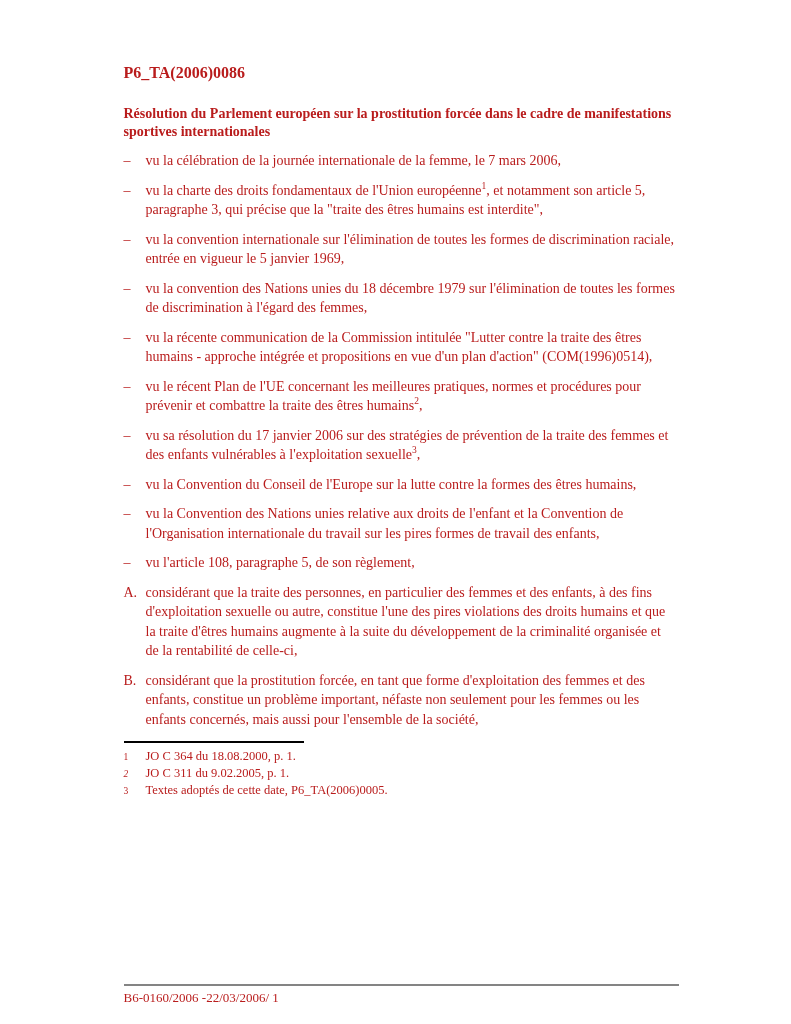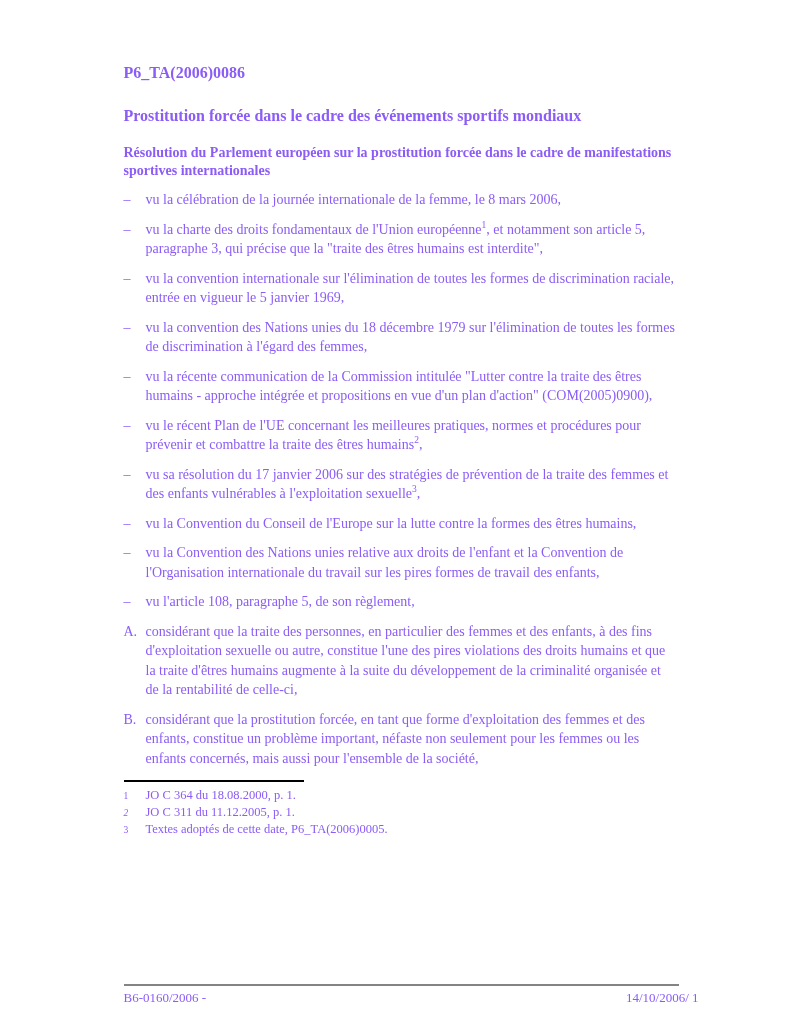--- a/index.html
+++ b/index.html
@@ -7,21 +7,21 @@
     padding: 0;
     background: #ffffff;
   }
   .page {
     position: relative;
     width: 782px;
     height: 1024px;
     margin: 0 auto;
     background: #ffffff;
     font-family: "Liberation Serif", "DejaVu Serif", serif;
-    color: #8b5cf6;
+    color: #b91c1c;
     box-sizing: border-box;
     padding: 62px 111px 0 119px;
     overflow: hidden;
   }
   .doc-number {
     font-weight: bold;
     font-size: 16px;
     line-height: 21px;
     margin: 0 0 22px 0;
   }
@@ -93,57 +93,55 @@
     right: 88px;
     bottom: 18px;
   }
   .footer-rule {
     border: none;
     border-top: 2px solid #848484;
     margin: 0 20px 3px 0;
   }
   .footer-row {
     display: flex;
-    justify-content: space-between;
     font-size: 13px;
     line-height: 17px;
   }
 </style>
 </head>
 <body>
 
 <div class="page">
 
   <p class="doc-number">P6_TA(2006)0086</p>
 
-  <h1 class="doc-title">Prostitution forcée dans le cadre des événements sportifs mondiaux</h1>
 
   <h2 class="doc-subtitle">Résolution du Parlement européen sur la prostitution forcée dans le cadre de manifestations sportives internationales</h2>
 
 
   <div class="paragraphs" id="paragraphs">
       <div class="para">
         <span class="marker">–</span>
-        <span class="ptext">vu la célébration de la journée internationale de la femme, le 8 mars 2006,</span>
+        <span class="ptext">vu la célébration de la journée internationale de la femme, le 7 mars 2006,</span>
       </div>
       <div class="para">
         <span class="marker">–</span>
         <span class="ptext">vu la charte des droits fondamentaux de l'Union européenne<sup class="fnref">1</sup>, et notamment son article 5, paragraphe 3, qui précise que la "traite des êtres humains est interdite",</span>
       </div>
       <div class="para">
         <span class="marker">–</span>
         <span class="ptext">vu la convention internationale sur l'élimination de toutes les formes de discrimination raciale, entrée en vigueur le 5 janvier 1969,</span>
       </div>
       <div class="para">
         <span class="marker">–</span>
         <span class="ptext">vu la convention des Nations unies du 18 décembre 1979 sur l'élimination de toutes les formes de discrimination à l'égard des femmes,</span>
       </div>
       <div class="para">
         <span class="marker">–</span>
-        <span class="ptext">vu la récente communication de la Commission intitulée "Lutter contre la traite des êtres humains - approche intégrée et propositions en vue d'un plan d'action" (COM(2005)0900),</span>
+        <span class="ptext">vu la récente communication de la Commission intitulée "Lutter contre la traite des êtres humains - approche intégrée et propositions en vue d'un plan d'action" (COM(1996)0514),</span>
       </div>
       <div class="para">
         <span class="marker">–</span>
         <span class="ptext">vu le récent Plan de l'UE concernant les meilleures pratiques, normes et procédures pour prévenir et combattre la traite des êtres humains<sup class="fnref">2</sup>,</span>
       </div>
       <div class="para">
         <span class="marker">–</span>
         <span class="ptext">vu sa résolution du 17 janvier 2006 sur des stratégies de prévention de la traite des femmes et des enfants vulnérables à l'exploitation sexuelle<sup class="fnref">3</sup>,</span>
       </div>
       <div class="para">
@@ -170,29 +168,29 @@
 
   <hr class="fn-sep">
 
   <div class="footnotes" id="footnotes">
       <div class="footnote">
         <span class="fn-marker">1</span>
         <span class="fn-text">JO C 364 du 18.08.2000, p. 1.</span>
       </div>
       <div class="footnote">
         <span class="fn-marker italic">2</span>
-        <span class="fn-text">JO C 311 du 11.12.2005, p. 1.</span>
+        <span class="fn-text">JO C 311 du 9.02.2005, p. 1.</span>
       </div>
       <div class="footnote">
         <span class="fn-marker">3</span>
         <span class="fn-text">Textes adoptés de cette date, P6_TA(2006)0005.</span>
       </div>
     </div>
 
   <div class="page-footer">
     <hr class="footer-rule">
     <div class="footer-row">
       <span>B6-0160/2006 -</span>
-      <span>14/10/2006/ 1</span>
+      <span>22/03/2006/ 1</span>
     </div>
   </div>
 
 </div>
 
 </body></html>

